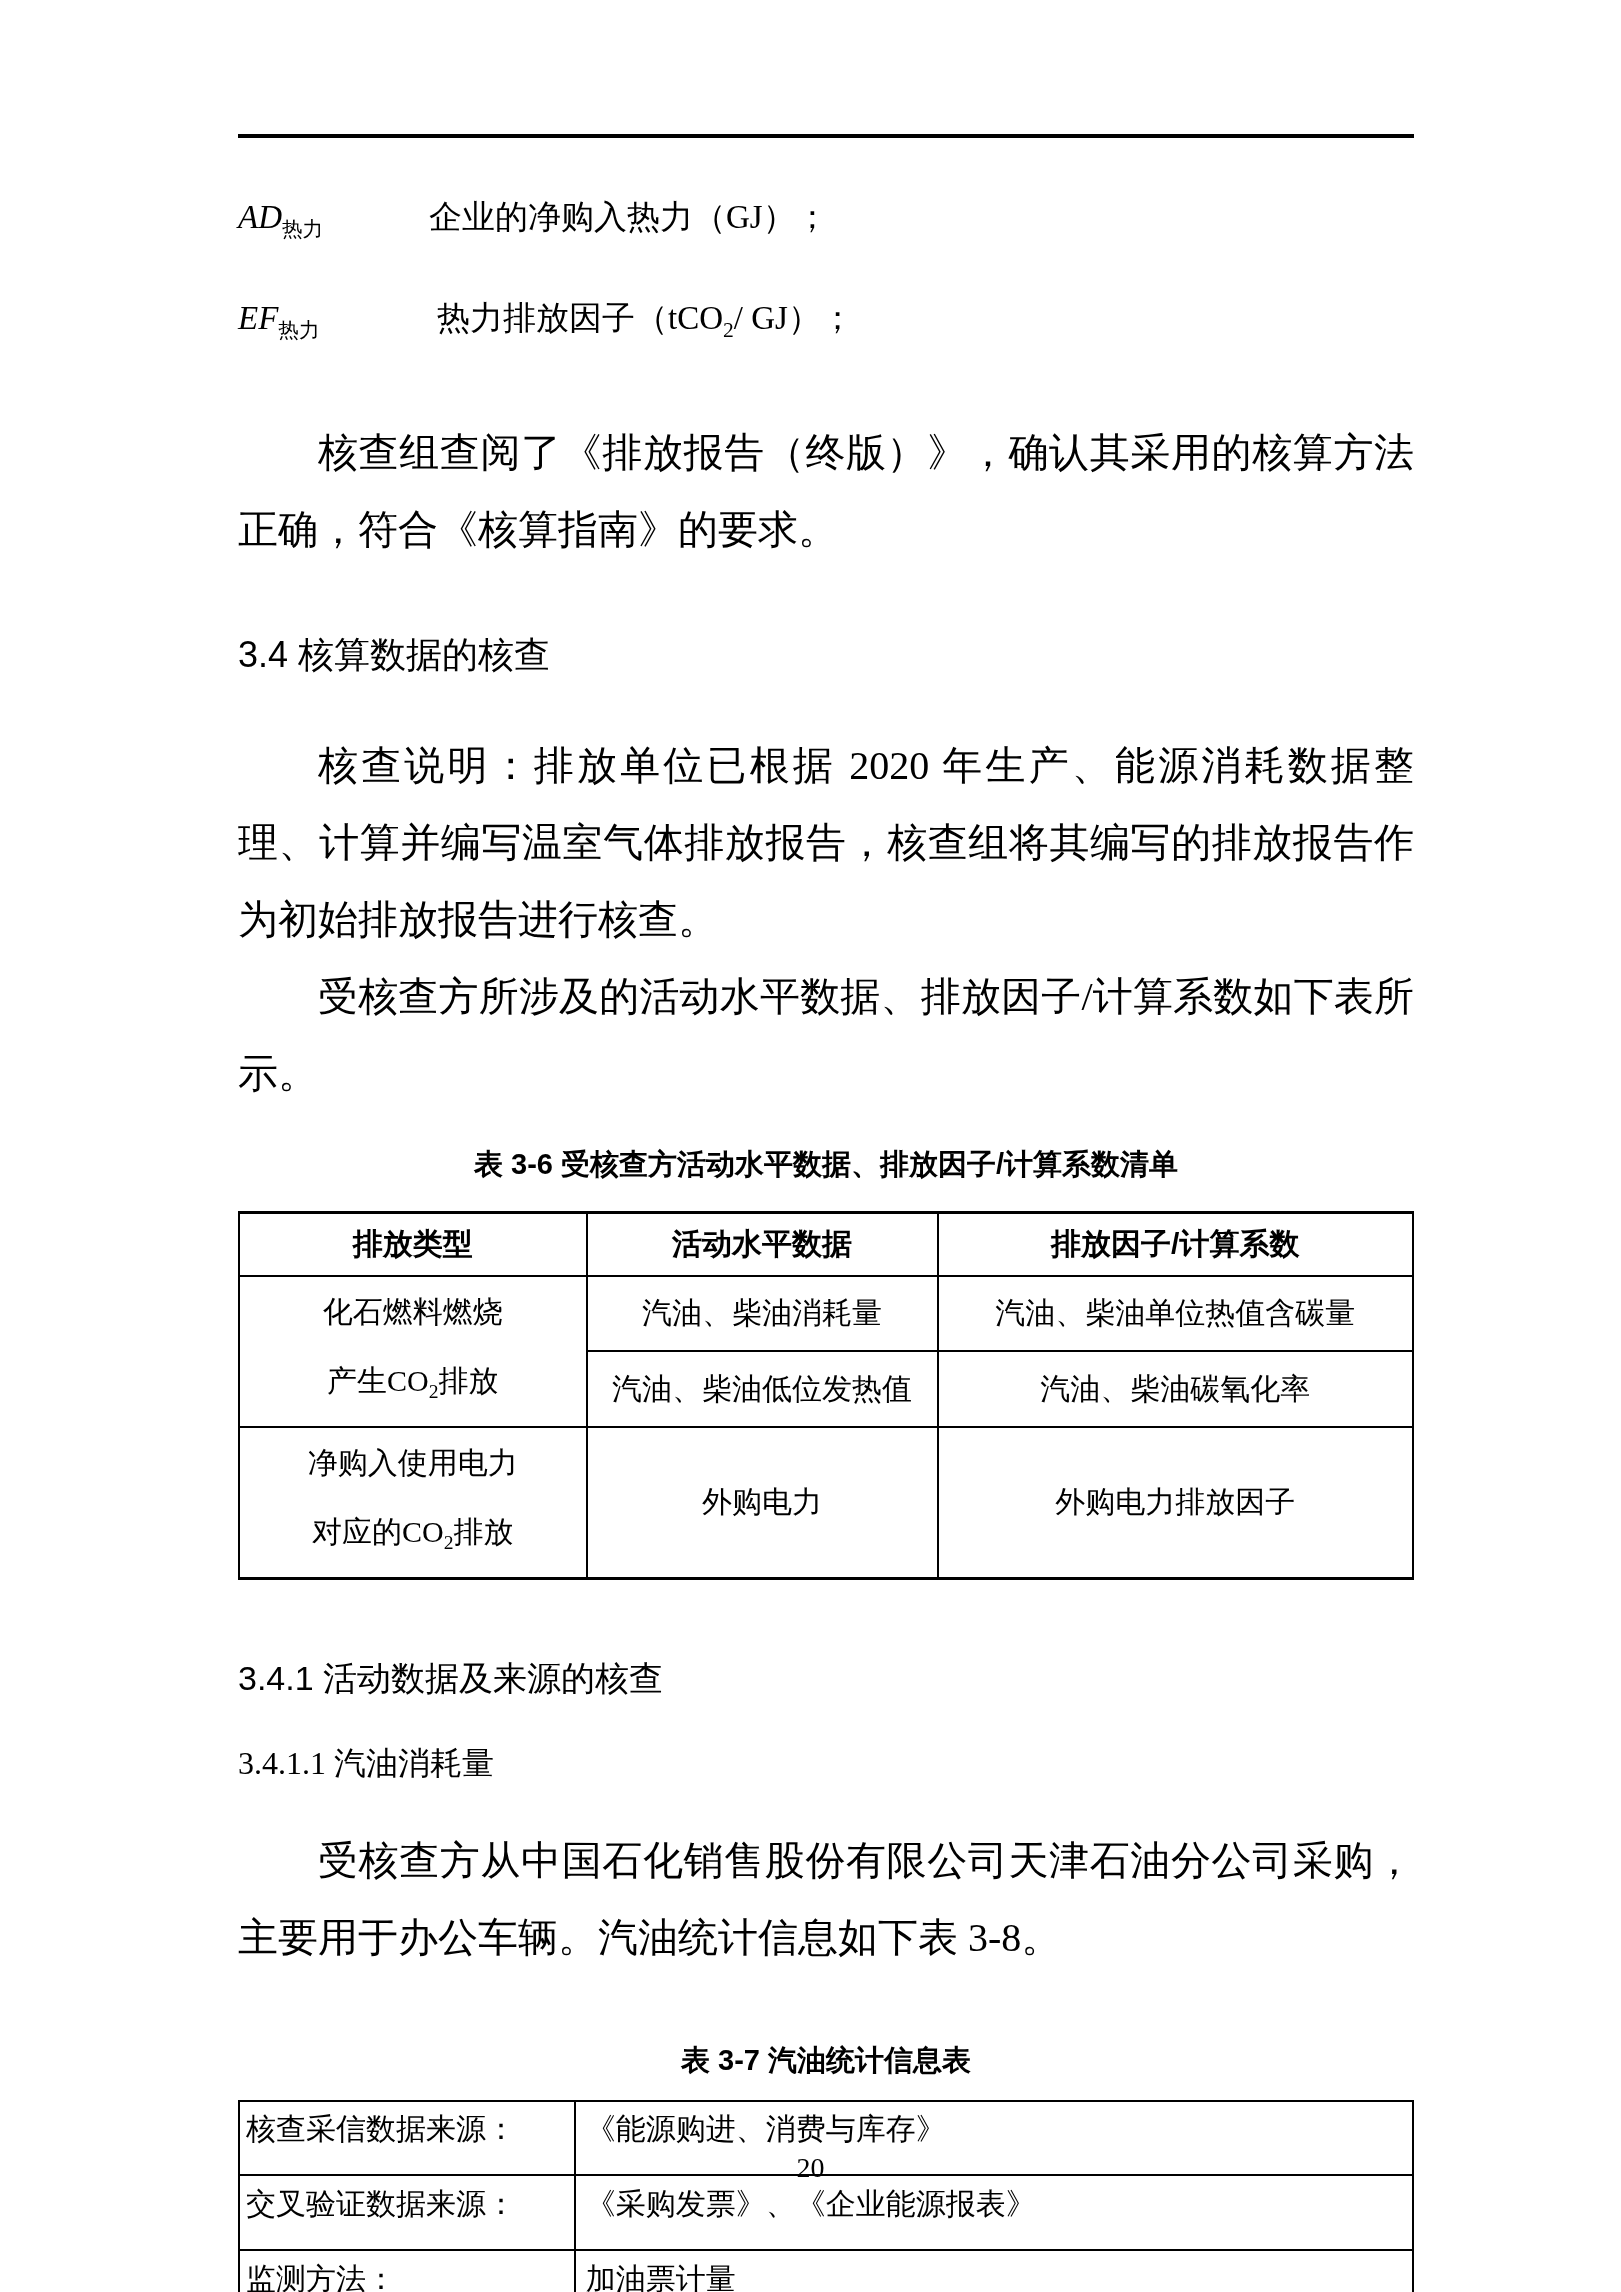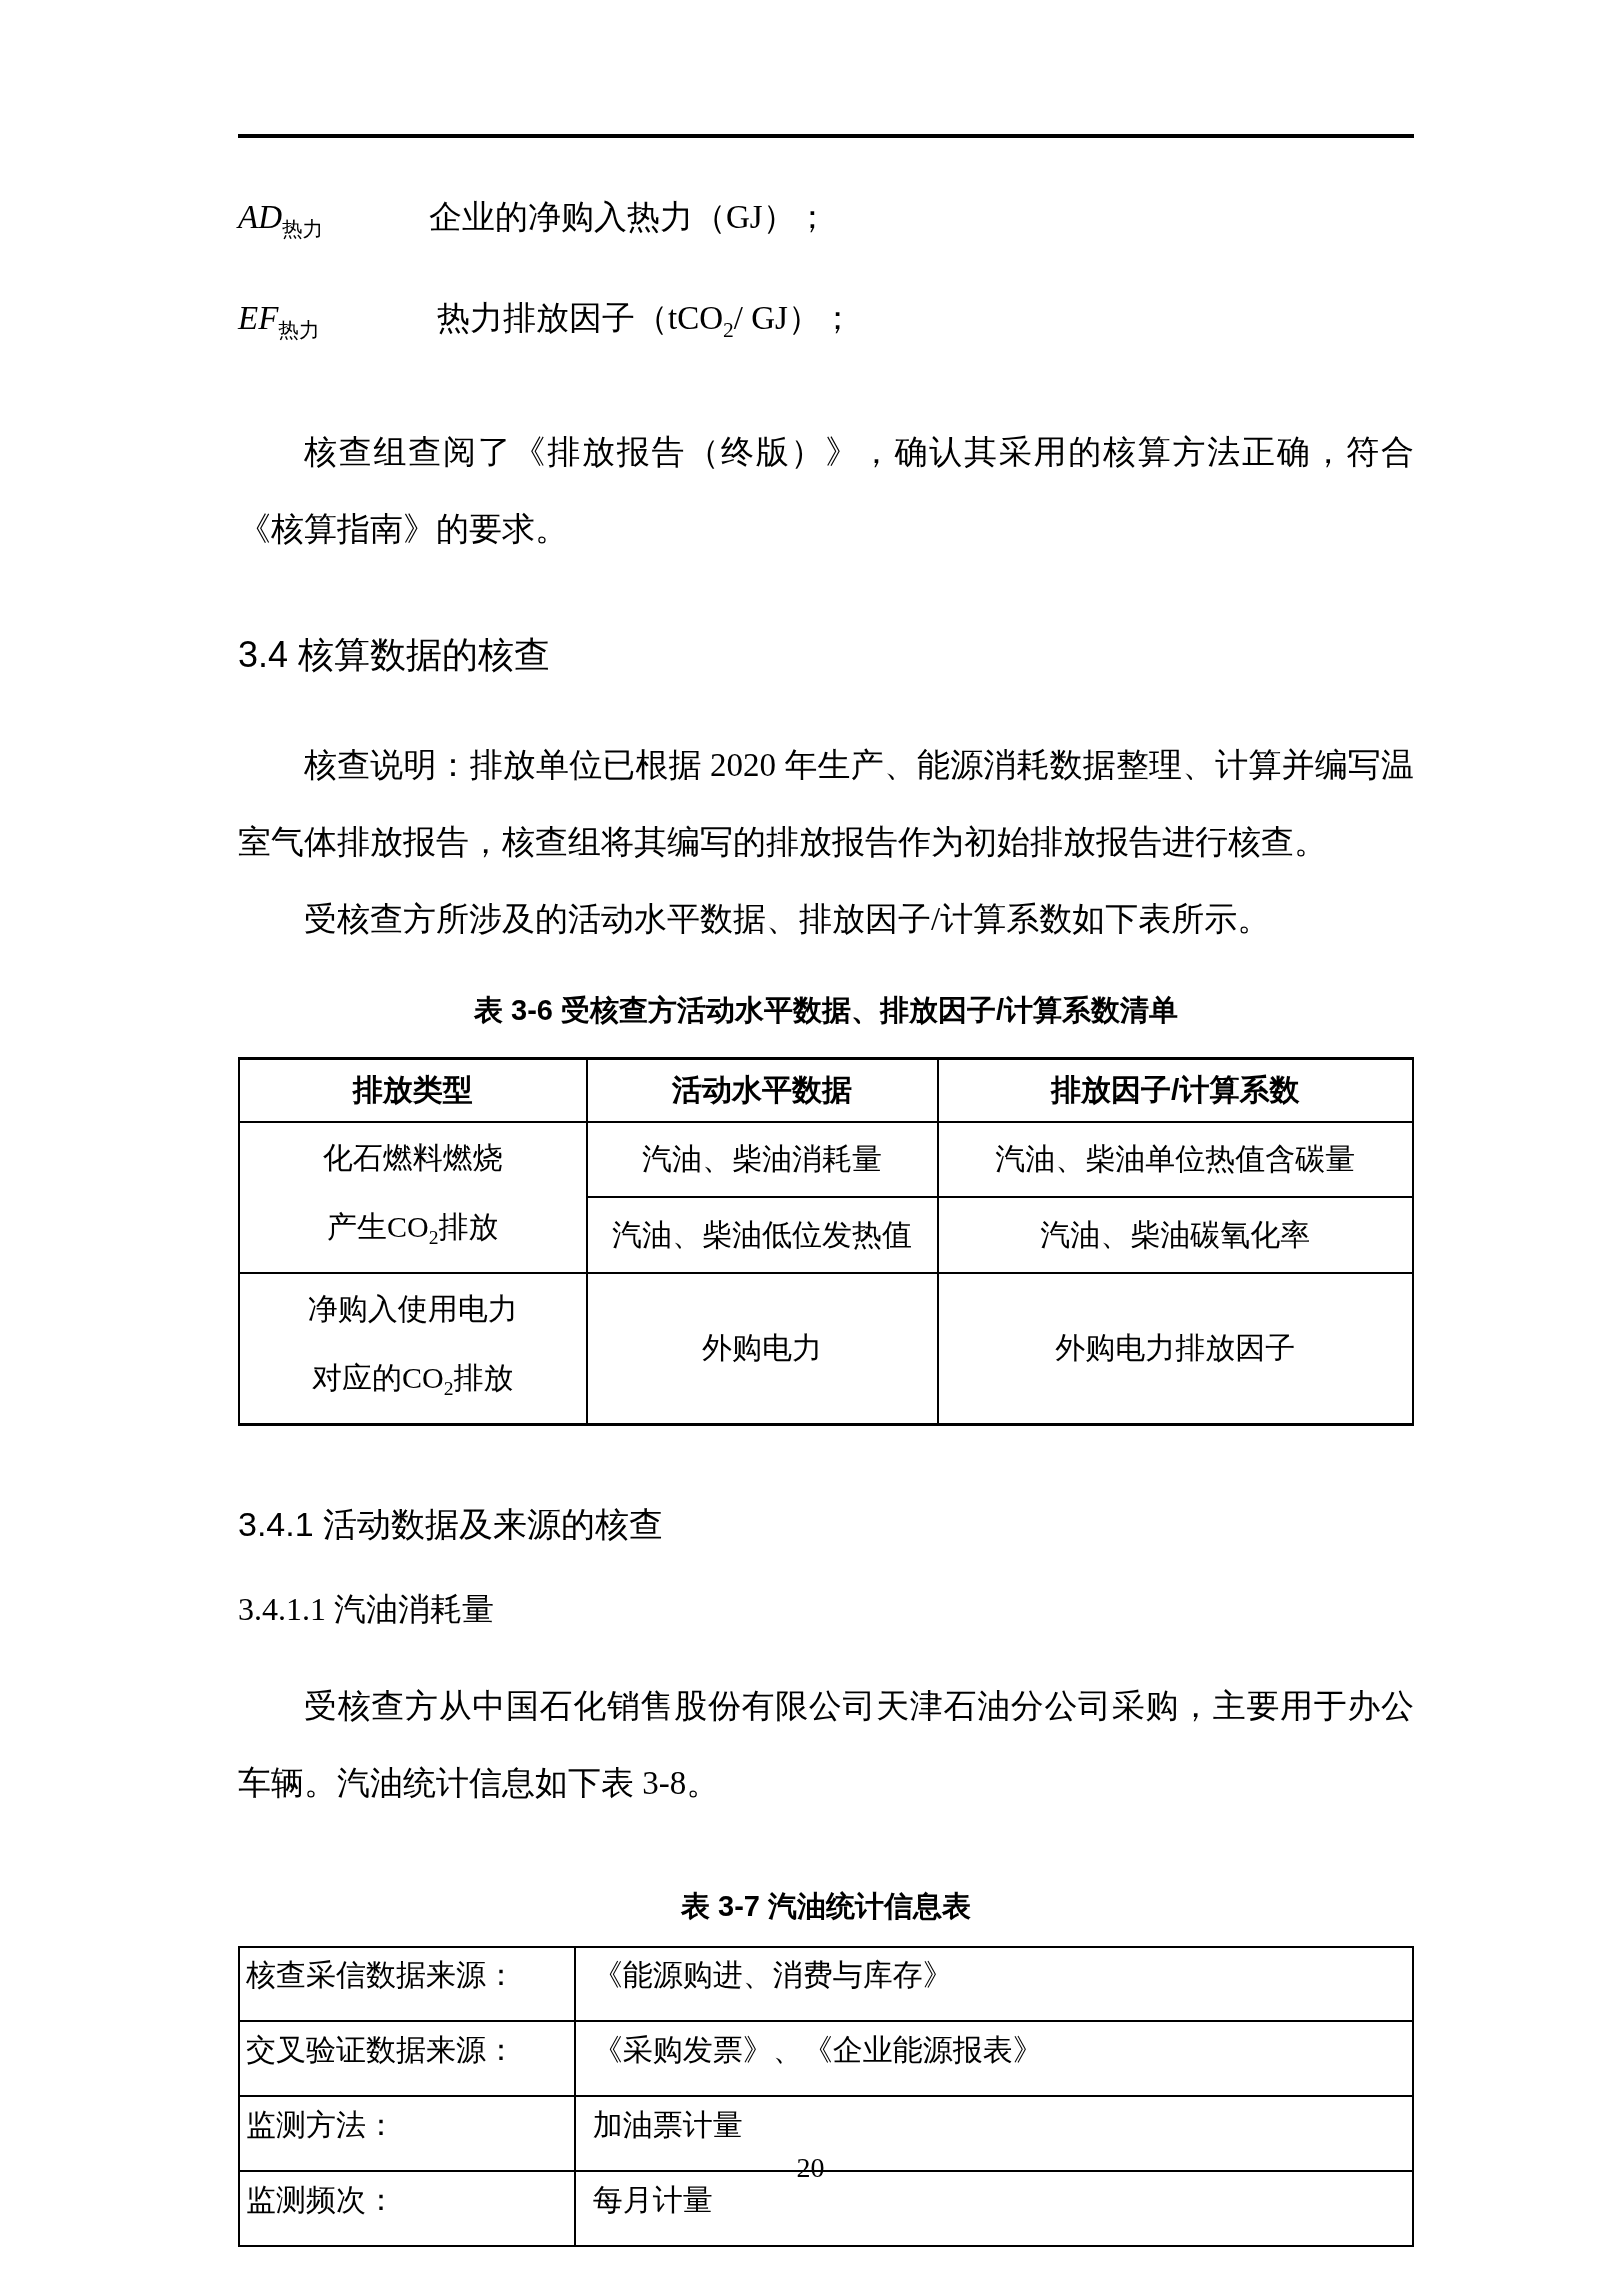--- a/index.html
+++ b/index.html
@@ -33,21 +33,21 @@
     flex:0 0 191px;
     font-style:italic;
   }
   .def-symbol sub{
     font-style:normal;
     font-size:20.6px;
   }
   .def-desc sub{font-size:21.6px;}
   .body-para{
     margin:0;
-    font-size:33px;
+    font-size:40px;
     line-height:77px;
     text-align:justify;
     text-indent:2em;
   }
   .p-verify{margin-top:61px;}
   .p-explain{margin-top:51px;}
   .p-purchase{margin-top:39px;}
   .sec-heading{
     margin:0;
     font-family:"Liberation Sans","DejaVu Sans",sans-serif;
@@ -92,21 +92,21 @@
   .t1 .r3 td{height:132px;}
   .t1 td.two-line{line-height:69px;}
   .t1 td sub{font-size:19.6px;}
   .t2 td{
     height:65px;
     vertical-align:top;
     text-align:left;
     padding-top:7.8px;
   }
   .t2 td.lbl{padding-left:5.9px;}
-  .t2 td.val{padding-left:17px;}
+  .t2 td.val{padding-left:10px;}
   .page-number{
     position:absolute;
     top:2152px;
     left:0;
     width:100%;
     text-align:center;
     font-size:28px;
   }
 </style>
 </head>

